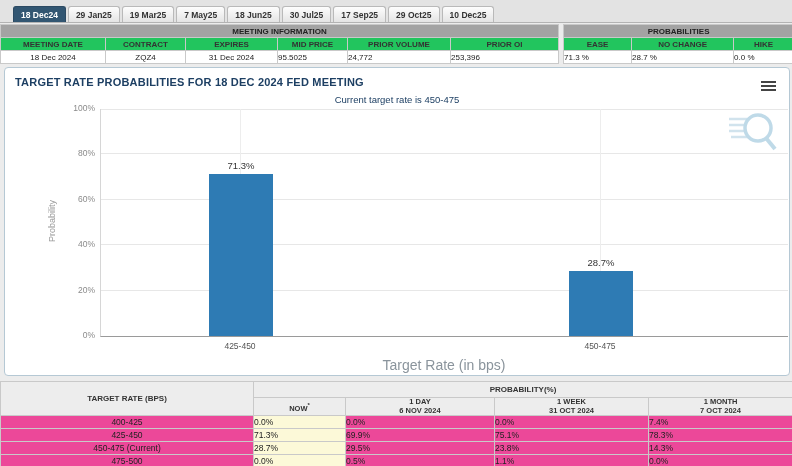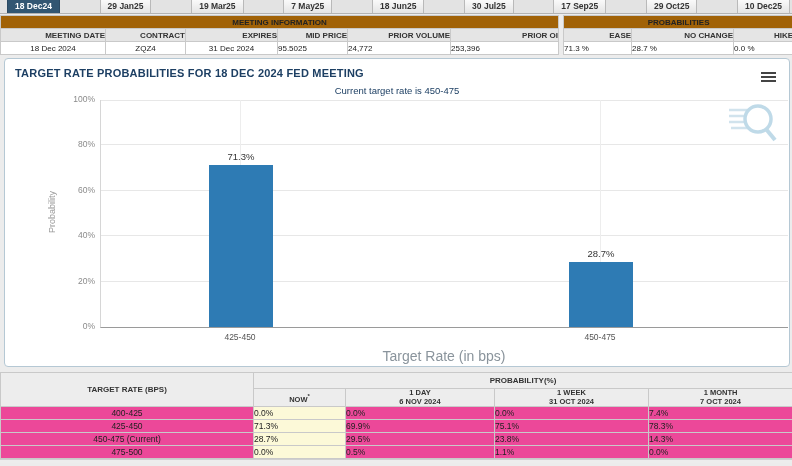--- a/index.html
+++ b/index.html
@@ -1,34 +1,34 @@
 <!DOCTYPE html>
 <html><head>
 <meta charset="utf-8">
 <style>
   * { box-sizing: border-box; margin: 0; padding: 0; }
   html,body { width: 792px; height: 466px; overflow: hidden; }
   body { font-family: "Liberation Sans", sans-serif; background: #ececec; color: #222; }
 
   
-  .tabbar { height: 14px; background: #e3e3e3; border-bottom: 1px solid #b3b3b3;
-            display: flex; align-items: flex-end; padding-left: 7px; justify-content: space-between; }
+  .tabbar { height: 23px; background: #e3e3e3; border-bottom: 1px solid #b3b3b3;
+            display: flex; align-items: flex-end; padding-left: 13px; }
   .tab { font-size: 8.5px; font-weight: bold; color: #333; padding: 3px 7px 2px;
          border: 1px solid #b9b9b9; border-bottom: none; border-radius: 3px 3px 0 0;
          background: linear-gradient(#fdfdfd, #e4e4e4); margin-right: 2px; white-space: nowrap;
          cursor: pointer; }
   .tab.sel { background: #325672; color: #fff; border-color: #2c4a63; }
 
   
   .toprow { display: flex; gap: 4px; padding: 1px 0 0 0; }
   table { border-collapse: collapse; table-layout: fixed; background: #fff; }
   .toprow table td, .toprow table th { border: 1px solid #c9c9c9; height: 13px;
       font-size: 8px; overflow: hidden; white-space: nowrap; }
-  .cap { background: #a16207; font-weight: bold; text-align: center; font-size: 8px; }
-  .hdr th { background: #e5e5e5; font-weight: bold; text-align: right; color: #333; }
+  .cap { background: #a3a3a3; font-weight: bold; text-align: center; font-size: 8px; }
+  .hdr th { background: #22c55e; font-weight: bold; text-align: center; color: #333; }
   .dat td { font-size: 8.5px; background: #fff; }
   .ctr { text-align: center; }
   .rgt { text-align: left; }
 
   
   .chart { position: relative; margin: 3px 2px 0 4px; height: 309px; background: #fff;
            border: 1px solid #b5c8d4; border-radius: 4px; }
   .ctitle { position: absolute; left: 10px; top: 8px; font-size: 11px; font-weight: bold;
             color: #1d3f63; letter-spacing: .2px; }
   .csub { position: absolute; left: 0; right: 0; top: 26px; text-align: center;

